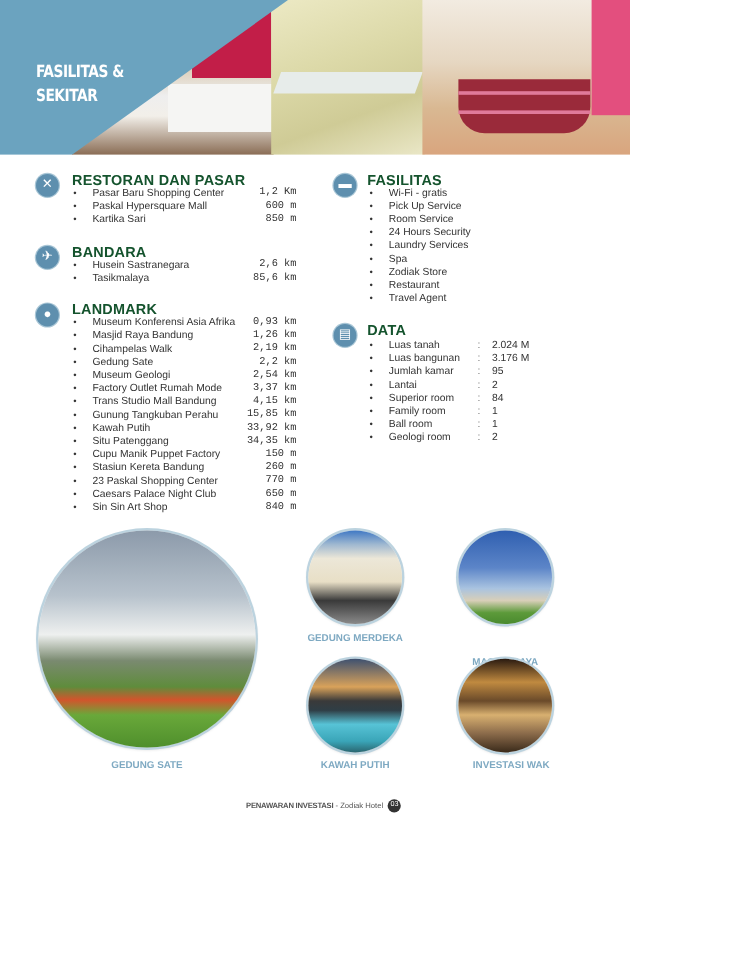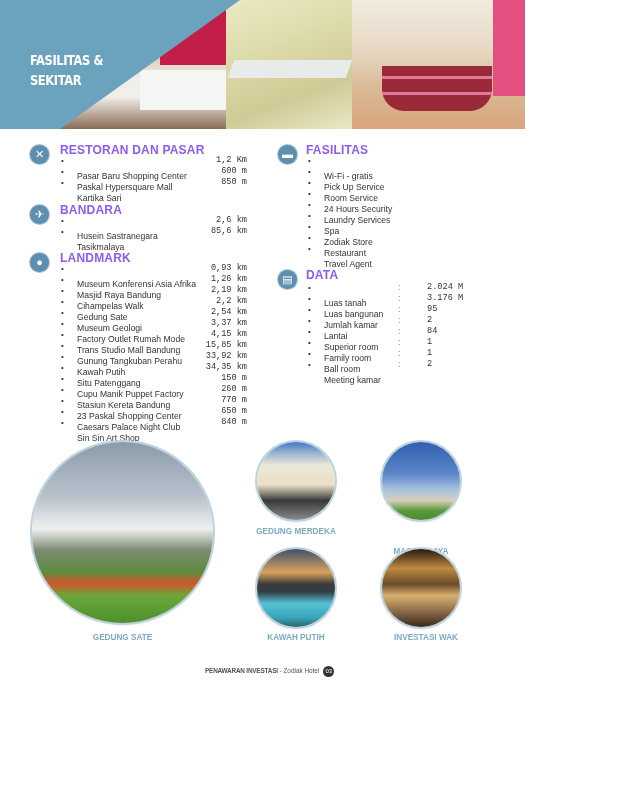--- a/index.html
+++ b/index.html
@@ -20,28 +20,28 @@
   .photo-3 .stripe { position:absolute; left:30px; width:110px; height:3px; background:#e07a9a; }
   .photo-3 .pink { position:absolute; right:0; top:0; width:32px; height:96px; background:#e34f7e; }
   .triangle { position:absolute; left:0; top:0; width:0; height:0;
     border-top:129px solid #6ba3bf; border-right:180px solid transparent; }
   .tri-cover { position:absolute; left:0; top:0; width:60px; height:129px; background:#6ba3bf; }
   .page-title { position:absolute; left:30px; top:50px; width:120px; color:#fff;
     font-family:"DejaVu Sans", sans-serif; font-weight:bold; font-size:14px; line-height:20px;
     letter-spacing:-0.5px; transform:scaleX(0.82); transform-origin:left; }
   .sec-icon { position:absolute; width:19px; height:19px; border-radius:50%; background:#5e8fae; color:#fff;
     font-size:11px; text-align:center; line-height:19px; box-shadow:0 0 0 1px #a9c6d6; }
-  .sec-title { position:absolute; color:#8b5cf6; font-weight:bold; font-size:12px; letter-spacing:0.2px; white-space:nowrap; }
+  .sec-title { position:absolute; color:#14532d; font-weight:bold; font-size:12px; letter-spacing:0.2px; white-space:nowrap; }
   .list { position:absolute; margin:0; padding:0; list-style:none; font-size:8.6px; color:#333; }
   .list li { height:11px; line-height:11px; position:relative; white-space:nowrap; }
   .list li .bullet { position:absolute; left:0; font-size:8px; }
-  .list li .name { position:absolute; left:16px;margin-top:16px; }
+  .list li .name { position:absolute; left:16px; }
   .list li .val { position:absolute; right:0;font-family:Liberation Mono, monospace; }
   .list li .colon { position:absolute; left:90px; color:#777; }
-  .list li .dval { position:absolute; left:119px;font-family:Liberation Mono, monospace; }
+  .list li .dval { position:absolute; left:102px; }
 
   .circle { position:absolute; border-radius:50%; overflow:hidden; box-shadow:0 0 0 2px #bcd3df, 0 1px 3px rgba(0,0,0,0.3); }
   .cap { position:absolute; color:#7ea9c2; font-weight:bold; font-size:8.2px; text-align:center; white-space:nowrap; }
 
   .footer { position:absolute; left:205px; top:666px; font-size:6.4px; color:#555; white-space:nowrap; }
   .footer .bold { font-weight:bold; letter-spacing:-0.2px; }
   .page-badge { display:inline-block; width:11px; height:11px; border-radius:50%; background:#333; color:#fff;
     font-size:6px; text-align:center; line-height:11px; vertical-align:middle; margin-left:4px; }
 </style>
 </head>
@@ -265,21 +265,21 @@
       <span class="dval">1</span>
     </li>
   <li>
       <span class="bullet">•</span>
       <span class="name">Ball room</span>
       <span class="colon">:</span>
       <span class="dval">1</span>
     </li>
   <li>
       <span class="bullet">•</span>
-      <span class="name">Meeting kamar</span>
+      <span class="name">Geologi room</span>
       <span class="colon">:</span>
       <span class="dval">2</span>
     </li>
 </ul>
 
 <div class="circle" style="left:32px;top:442px;width:181px;height:181px;
   background:linear-gradient(180deg,#8c9aaa 0%,#b7c2cc 30%,#eef0ef 48%,#7a8a70 60%,#5f8c3c 72%,#d2552c 78%,#69a83a 85%,#4f8f2c 100%);"></div>
 <div class="cap" style="left:60px;top:633px;width:125px">GEDUNG SATE</div>
 
 <div class="circle" style="left:257px;top:442px;width:78px;height:78px;

